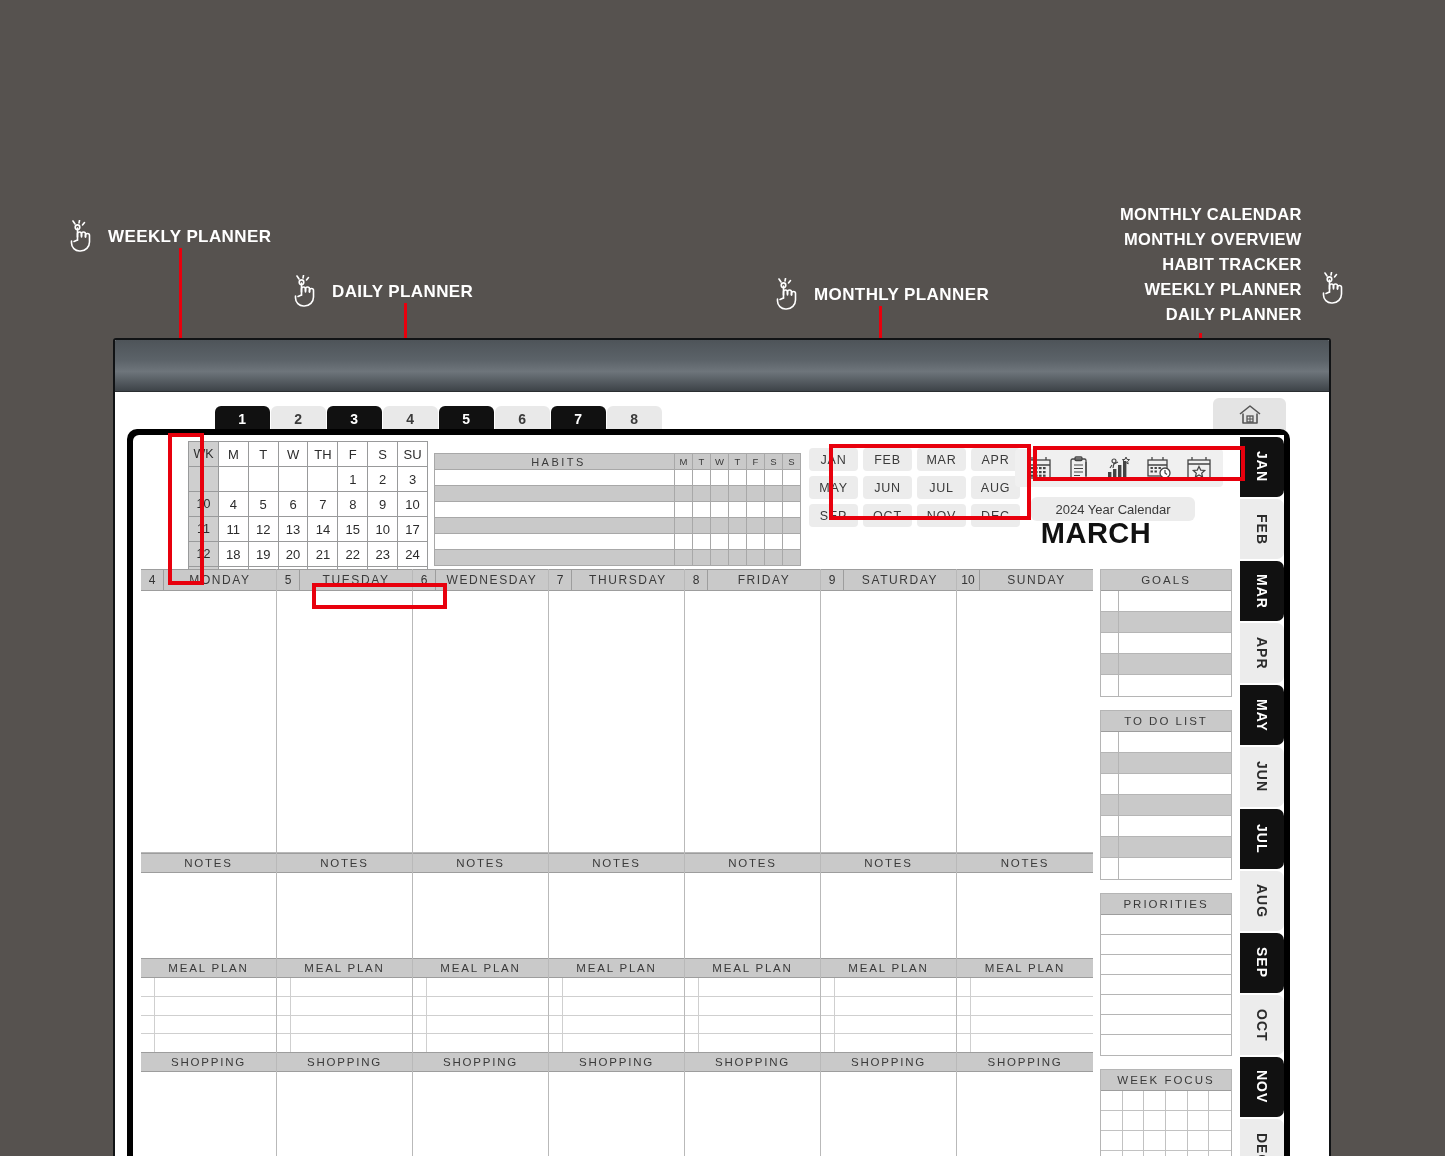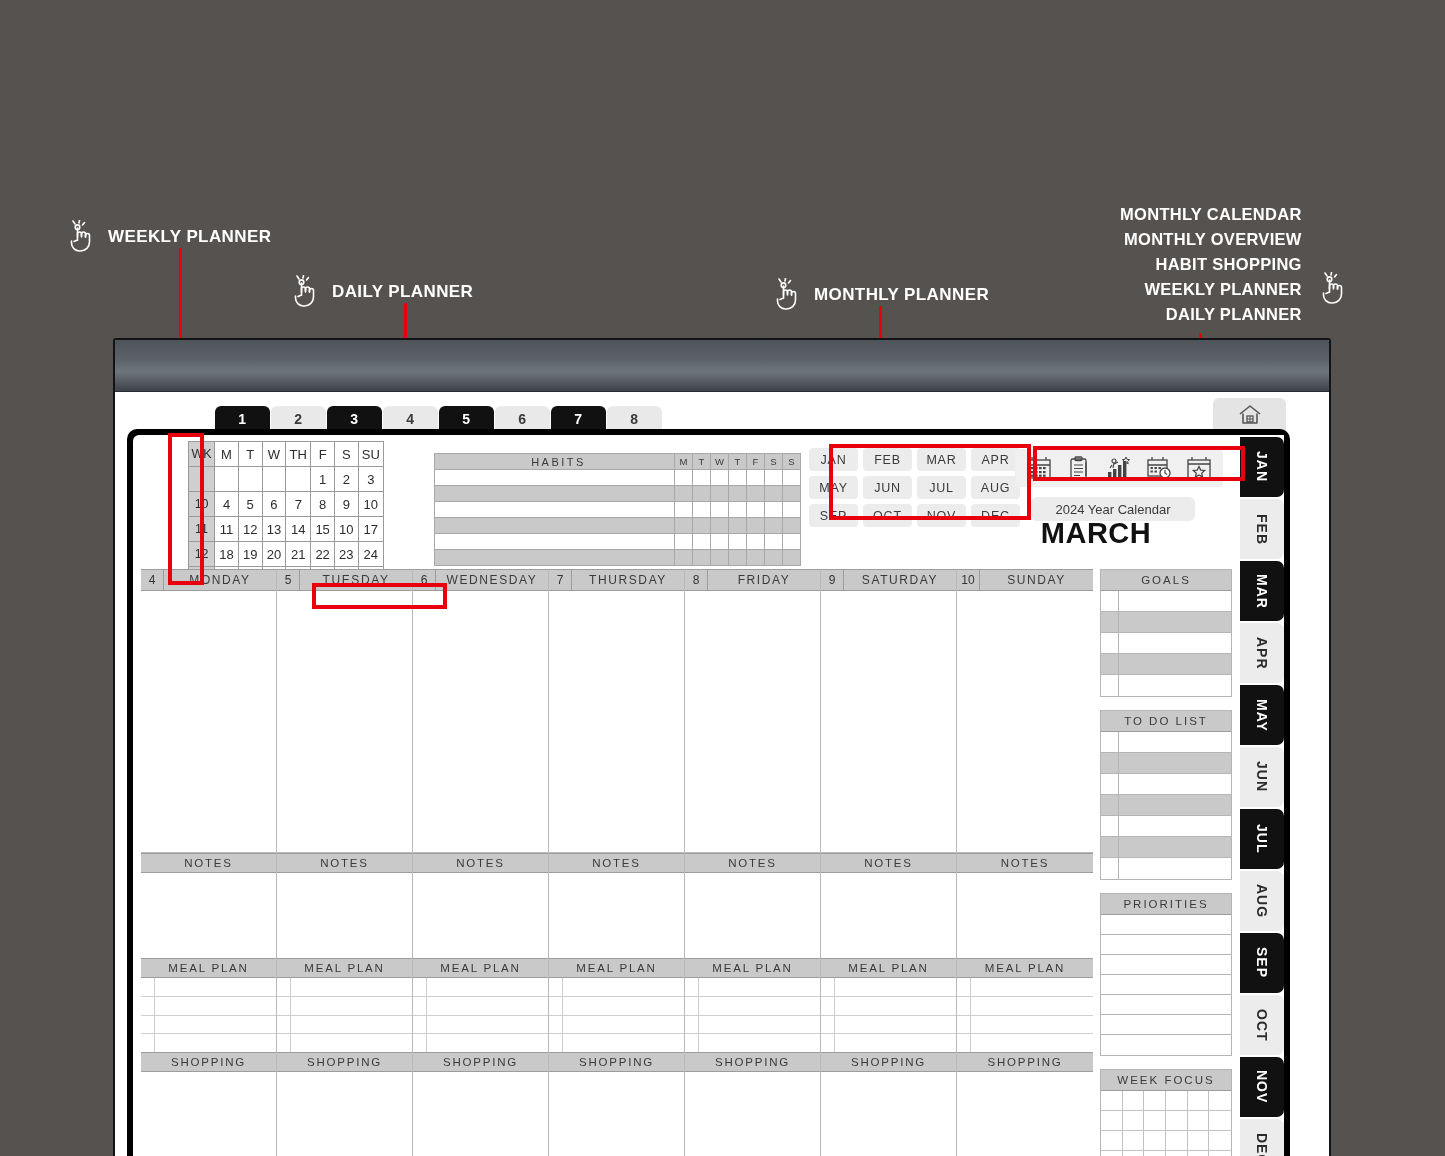--- a/index.html
+++ b/index.html
@@ -94,21 +94,21 @@
 
   .content {
     position: absolute; left: 0; top: 0; width: 1107px; height: 794px;
     padding: 6px 8px 0 8px;
   }
 
   
   .toprow { position: relative; height: 128px; }
 
   .mini-cal {
-    position: absolute; left: 47px; top: 0; width: 196px;
+    position: absolute; left: 47px; top: 0; width: 240px;
     border-collapse: collapse;
   }
   .mini-cal td, .mini-cal th {
     border: 1px solid #999a9b;
     width: 30px; height: 25px; text-align: center;
     font-size: 13px; color: #2c2c2c; font-weight: normal;
   }
   .mini-cal .wkcol { background: #cfcfcf; font-size: 12.5px; }
   .mini-cal .hdr { background: #ffffff; font-size: 13px; }
 
@@ -251,21 +251,21 @@
     </g>
   </svg>
   <div class="callout-label">MONTHLY PLANNER</div>
 </div>
 <div class="redline" style="left:879px; top:306px; width:3px; height:135px;"></div>
 
 <div class="stack-labels" style="left:1120px; top:205px;">
   <div class="col">
     <div>MONTHLY CALENDAR</div>
     <div>MONTHLY OVERVIEW</div>
-    <div>HABIT SHOPPING</div>
+    <div>HABIT TRACKER</div>
     <div>WEEKLY PLANNER</div>
     <div>DAILY PLANNER</div>
   </div>
   <svg class="tap-icon" style="margin-top:48px;" viewBox="0 0 32 34">
     <g fill="none" stroke="#ffffff" stroke-width="1.6" stroke-linecap="round">
       <path d="M9 4 L7 1"></path>
         <path d="M13 3 L13.5 0.5"></path>
         <path d="M16.5 5 L18.5 2.5"></path>
       <path d="M11.5 8 L11.5 20"></path>
       <path d="M11.5 17 v-3 a2 2 0 0 1 4 0 v3"></path>

